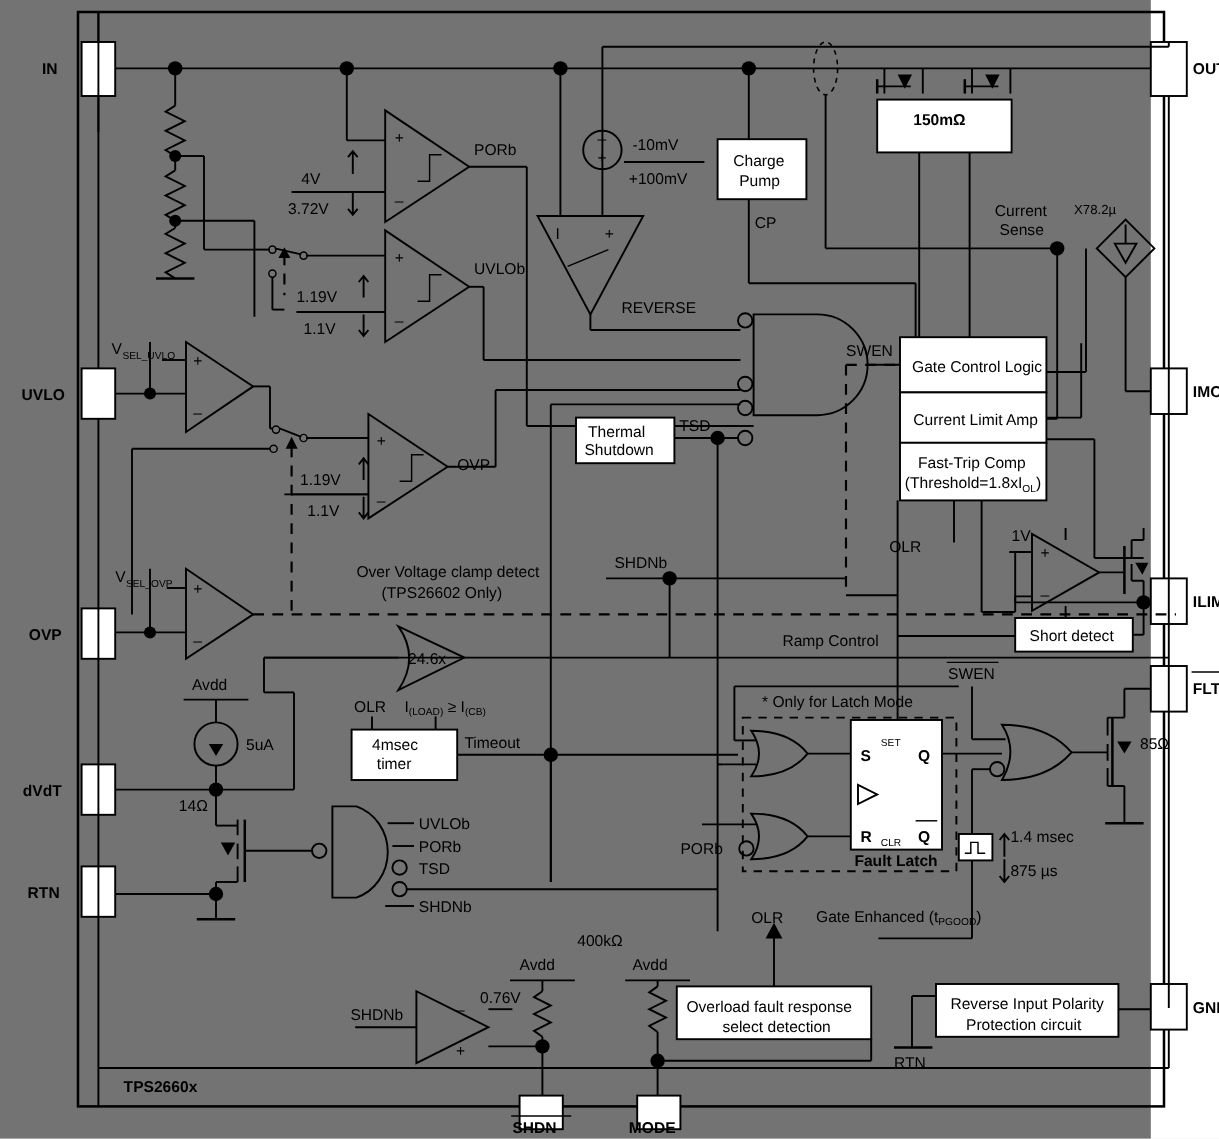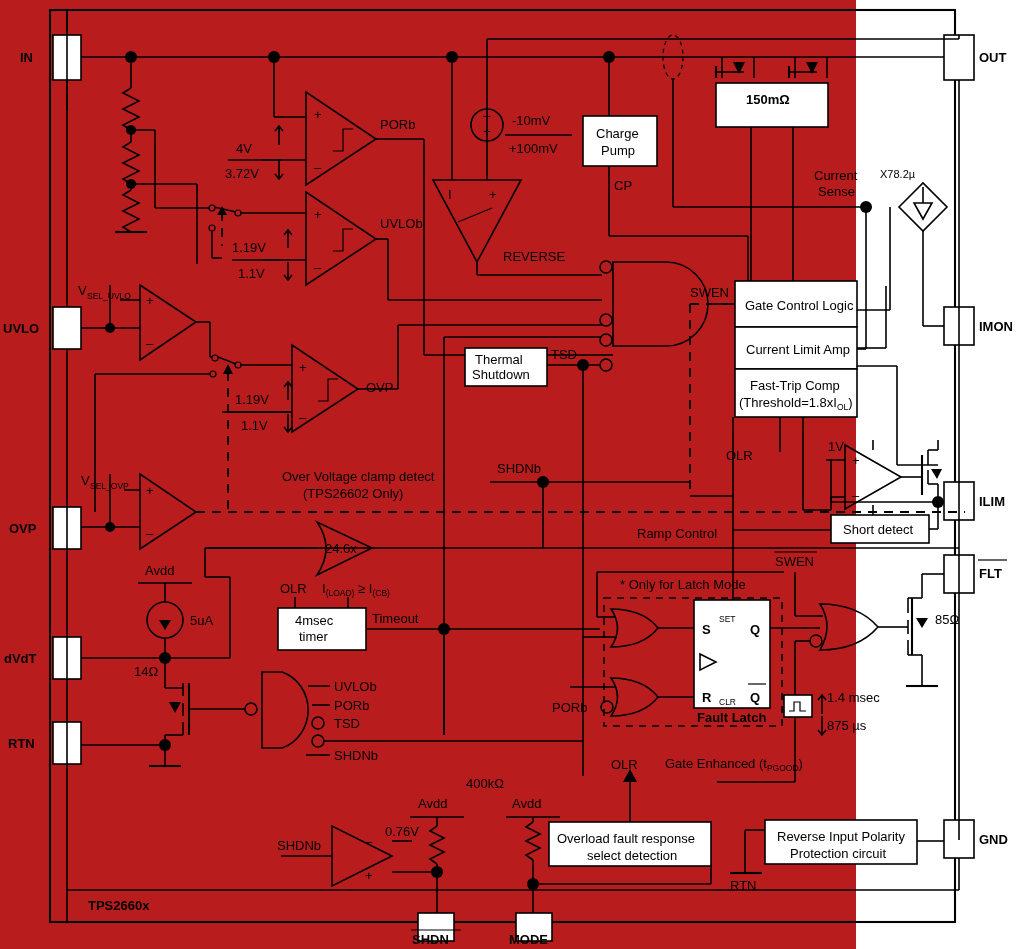--- a/index.html
+++ b/index.html
@@ -1,17 +1,17 @@
 <!DOCTYPE html>
 <html><head>
 <meta charset="utf-8">
 <style>
   html,body{margin:0;padding:0;background:#ffffff;}
-  #root{position:relative;width:856px;height:949px;background:#b91c1c;
-        font-family:"Liberation Sans","DejaVu Sans",sans-serif;}
+  #root{position:relative;width:944px;height:949px;background:#737373;
+        font-family:"Liberation Sans","DejaVu Sans",sans-serif;padding-left:15px;}
   svg{display:block;}
   .lbl{font-size:13px;fill:#000;font-family:"Liberation Sans","DejaVu Sans",sans-serif;}
   .lbl-b{font-size:13px;fill:#000;font-weight:bold;font-family:"Liberation Sans","DejaVu Sans",sans-serif;}
   .lbl-s{font-size:11px;fill:#000;font-family:"Liberation Sans","DejaVu Sans",sans-serif;}
   .lbl-xs{font-size:8.5px;fill:#000;font-family:"Liberation Sans","DejaVu Sans",sans-serif;}
   .w{fill:none;stroke:#000;stroke-width:1.6;}
   .w2{fill:none;stroke:#000;stroke-width:2.1;}
   .thin{fill:none;stroke:#000;stroke-width:1.2;}
   .dash{fill:none;stroke:#000;stroke-width:1.8;stroke-dasharray:9 7;}
   .box{fill:#fff;stroke:#000;stroke-width:1.6;}

